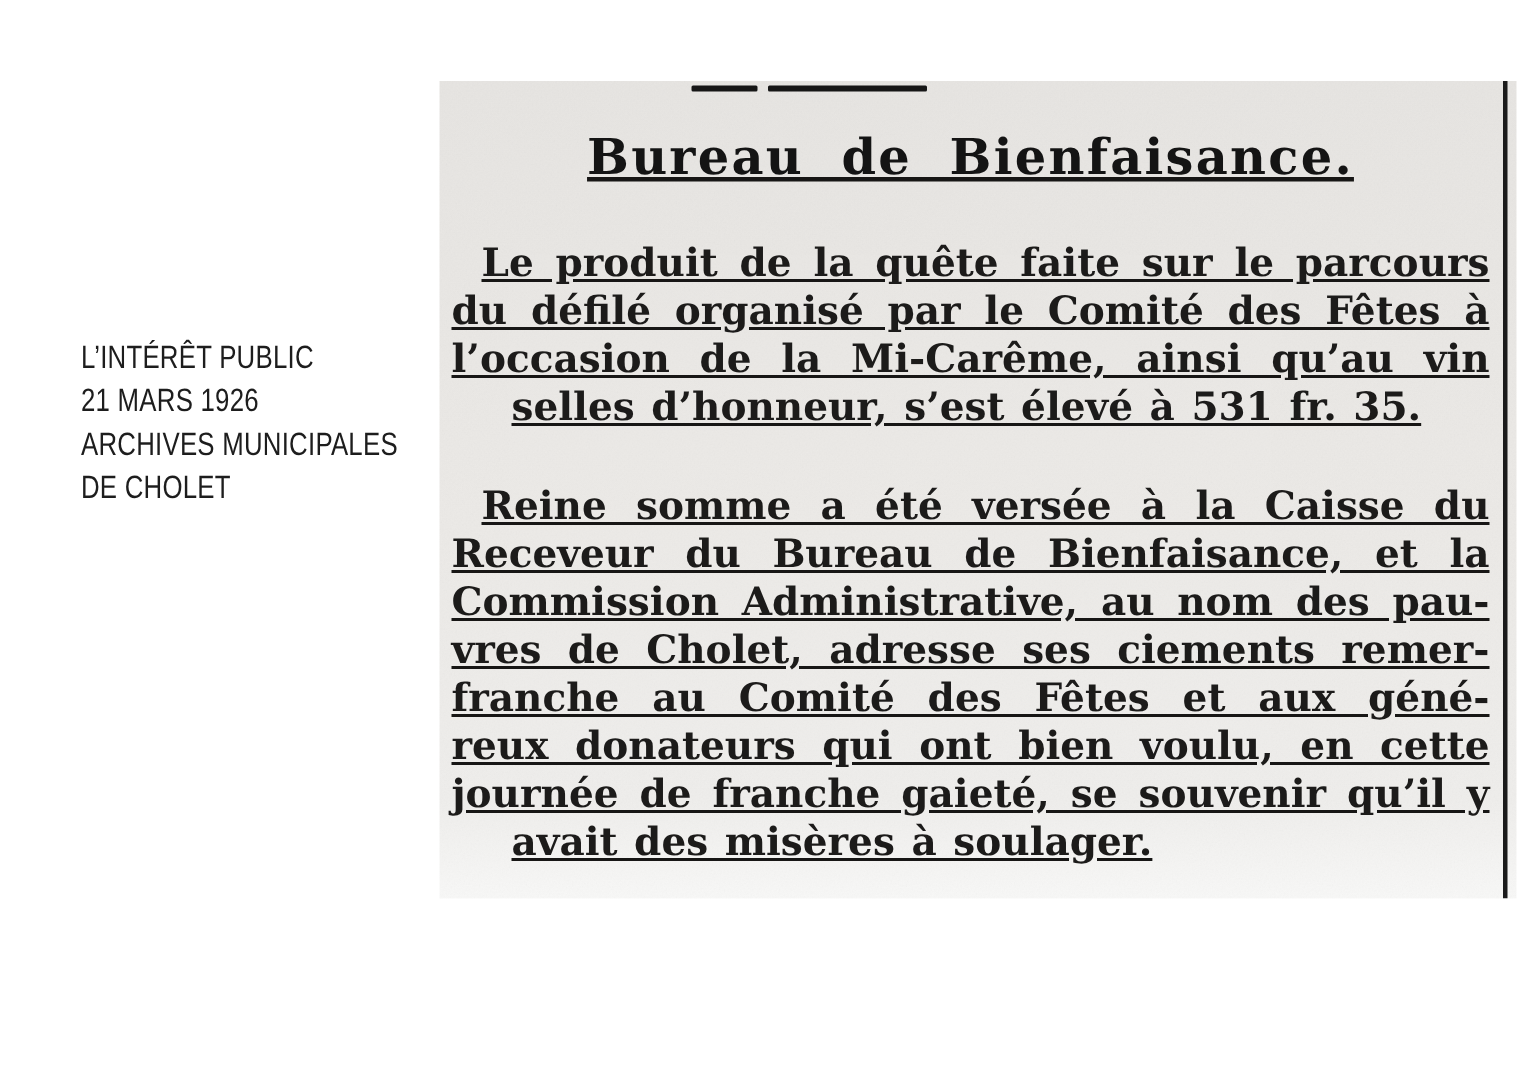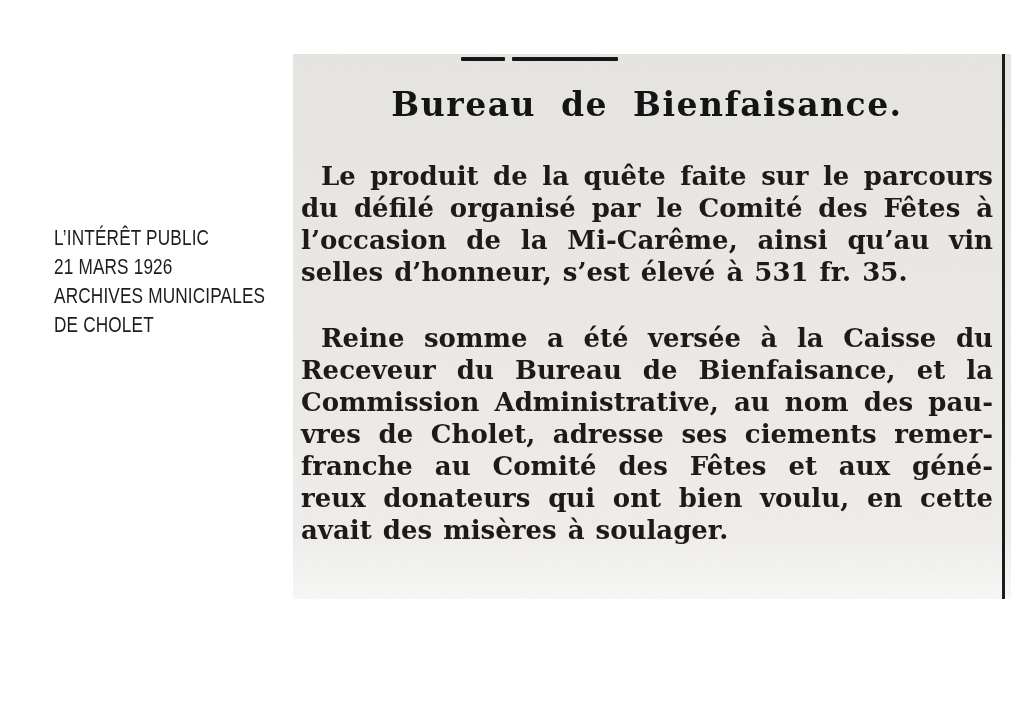--- a/index.html
+++ b/index.html
@@ -52,40 +52,41 @@
     position: absolute;
     top: 0; bottom: 0; right: 6px;
     width: 3px;
     background: #1b1b1b;
   }
 
   .article {
     position: relative;
     color: #171615;
     font-family: "DejaVu Serif", "Liberation Serif", serif;
+    text-decoration: underline;
   }
   .headline {
     text-align: center;
     font-size: 33px;
     font-weight: bold;
     line-height: 42px;
     letter-spacing: 1.5px;
     word-spacing: 12px;
     margin: 0 0 15px 0;
     color: #141414;
   }
   .bodytext { font-size: 26px; font-weight: bold; color: #1c1b1a; }
   .line {
     height: 32px; line-height: 32px;
     text-align: justify; text-align-last: justify;
     word-spacing: 2px;
     white-space: normal;
   }
   .line.indent { text-indent: 20px; margin-top: 34px; }
-  .line.para-end { text-align-last: left; }
+  .line.para-end { text-align-last: left; margin-left: 40px; }
 </style>
 </head>
 <body>
 
 <div class="stage">
 
   <div class="caption">
     <div>L’INTÉRÊT PUBLIC</div>
     <div>21 MARS 1926</div>
     <div>ARCHIVES MUNICIPALES</div>
@@ -118,17 +119,18 @@
         <div class="line">du défilé organisé par le Comité des Fêtes à</div>
         <div class="line">l’occasion de la Mi-Carême, ainsi qu’au vin</div>
         <div class="line para-end">selles d’honneur, s’est élevé à 531 fr. 35.</div>
 
         <div class="line indent">Reine somme a été versée à la Caisse du</div>
         <div class="line">Receveur du Bureau de Bienfaisance, et la</div>
         <div class="line">Commission Administrative, au nom des pau-</div>
         <div class="line">vres de Cholet, adresse ses ciements remer-</div>
         <div class="line">franche au Comité des Fêtes et aux géné-</div>
         <div class="line">reux donateurs qui ont bien voulu, en cette</div>
+        <div class="line">journée de franche gaieté, se souvenir qu’il y</div>
         <div class="line para-end">avait des misères à soulager.</div>
       </div>
     </div>
   </div>
 </div>
 
 </body></html>

